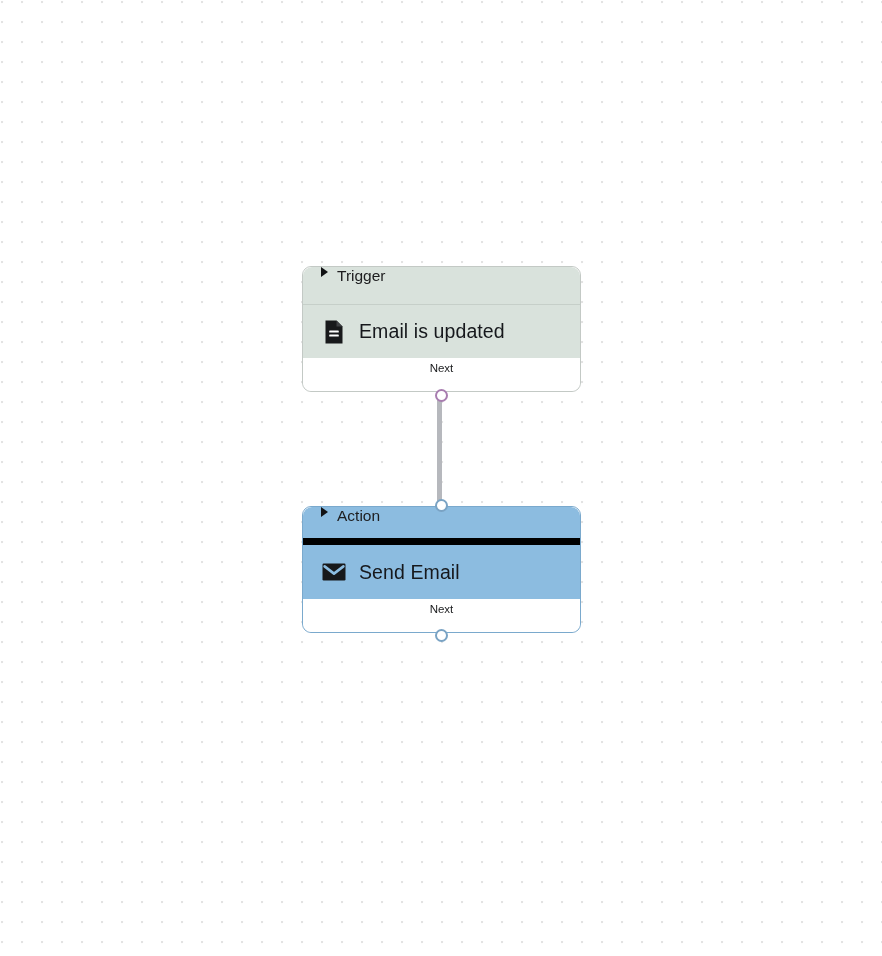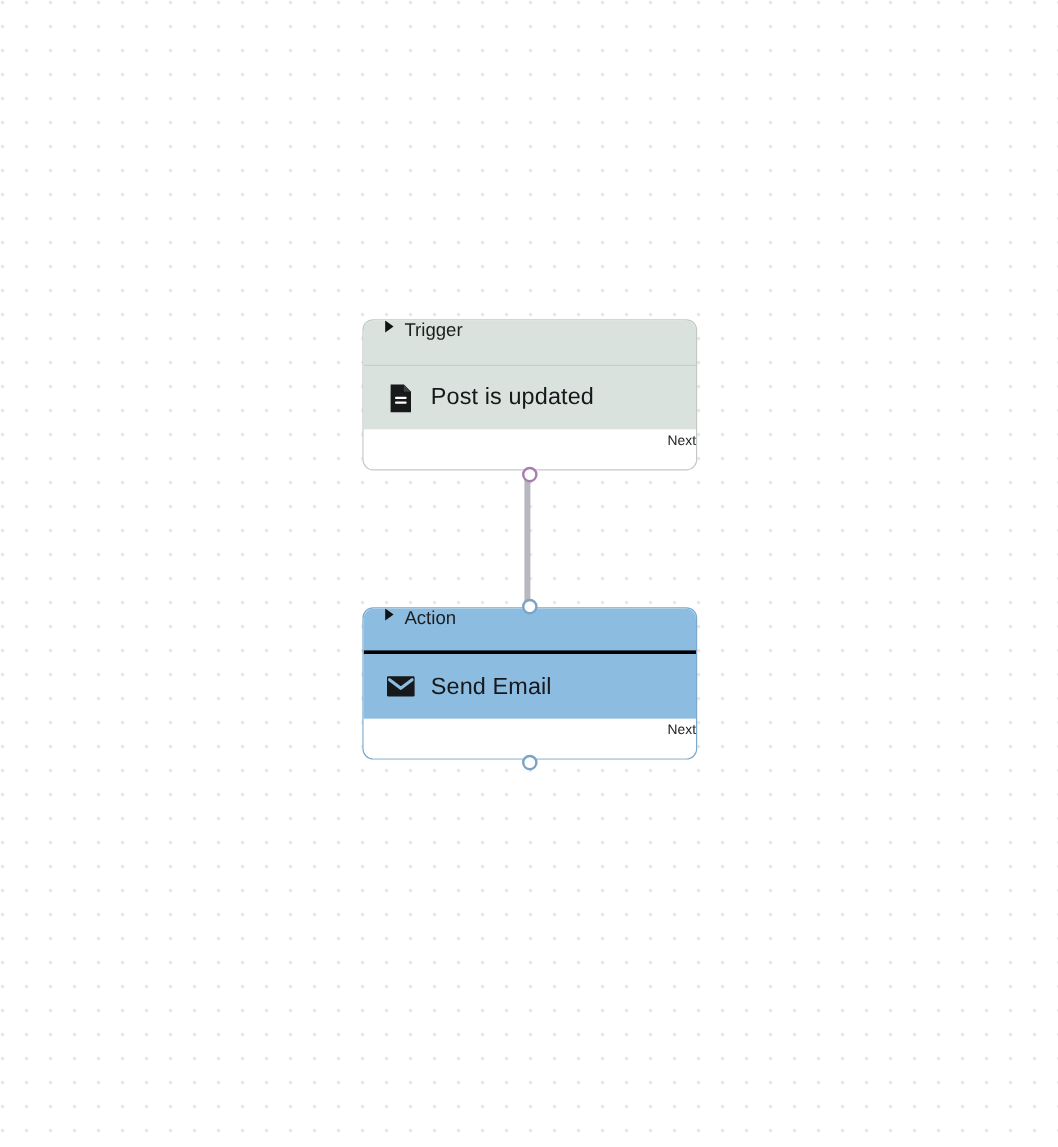--- a/index.html
+++ b/index.html
@@ -82,21 +82,21 @@
     color: #16181c;
     letter-spacing: 0.1px;
     white-space: nowrap;
   }
   .node-footer {
     position: relative;
     height: 33px;
     background: #ffffff;
     display: flex;
     align-items: flex-start;
-    justify-content: flex-end;
+    justify-content: center;
     padding-top: 3px;
     box-sizing: border-box;
   }
   .footer-label {
     font-size: 11.5px;
     color: #1b1c1e;
     line-height: 14px;
   }
 
   
@@ -119,21 +119,21 @@
   
   #node-action {
     left: 302px;
     top: 506px;
     width: 279px;
     height: 127px;
     border: 1px solid #7aa9cd;
   }
   #node-action .node-header {
     background: #8cbce0;
-    border-bottom: 3px solid #000000;
+    border-bottom: 7px solid #000000;
   }
   #node-action .node-body {
     background: #8cbce0;
   }
 
   
   .port {
     position: absolute;
     width: 13px;
     height: 13px;
@@ -185,21 +185,21 @@
         <span>Trigger</span>
       </div>
 
       <div class="node-body">
         <svg class="node-icon" viewBox="0 0 26 26">
           <path d="M4.5 1.5 h11 l6 6 v17 a0 0 0 0 1 0 0 h-17 a0 0 0 0 1 0 0 z" fill="#18191b"></path>
           <path d="M15.5 1.5 l6 6 h-6 z" fill="#3f4144"></path>
           <rect x="8.2" y="11.6" width="9.6" height="1.9" rx="0.6" fill="#ffffff"></rect>
           <rect x="8.2" y="15.6" width="9.6" height="1.9" rx="0.6" fill="#ffffff"></rect>
         </svg>
-        <span class="node-title">Post is updated</span>
+        <span class="node-title">Email is updated</span>
       </div>
 
       <div class="node-footer">
         <span class="footer-label">Next</span>
       </div>
 
     </div>
   </div>
 
   <div class="port port-out-trigger"></div>

